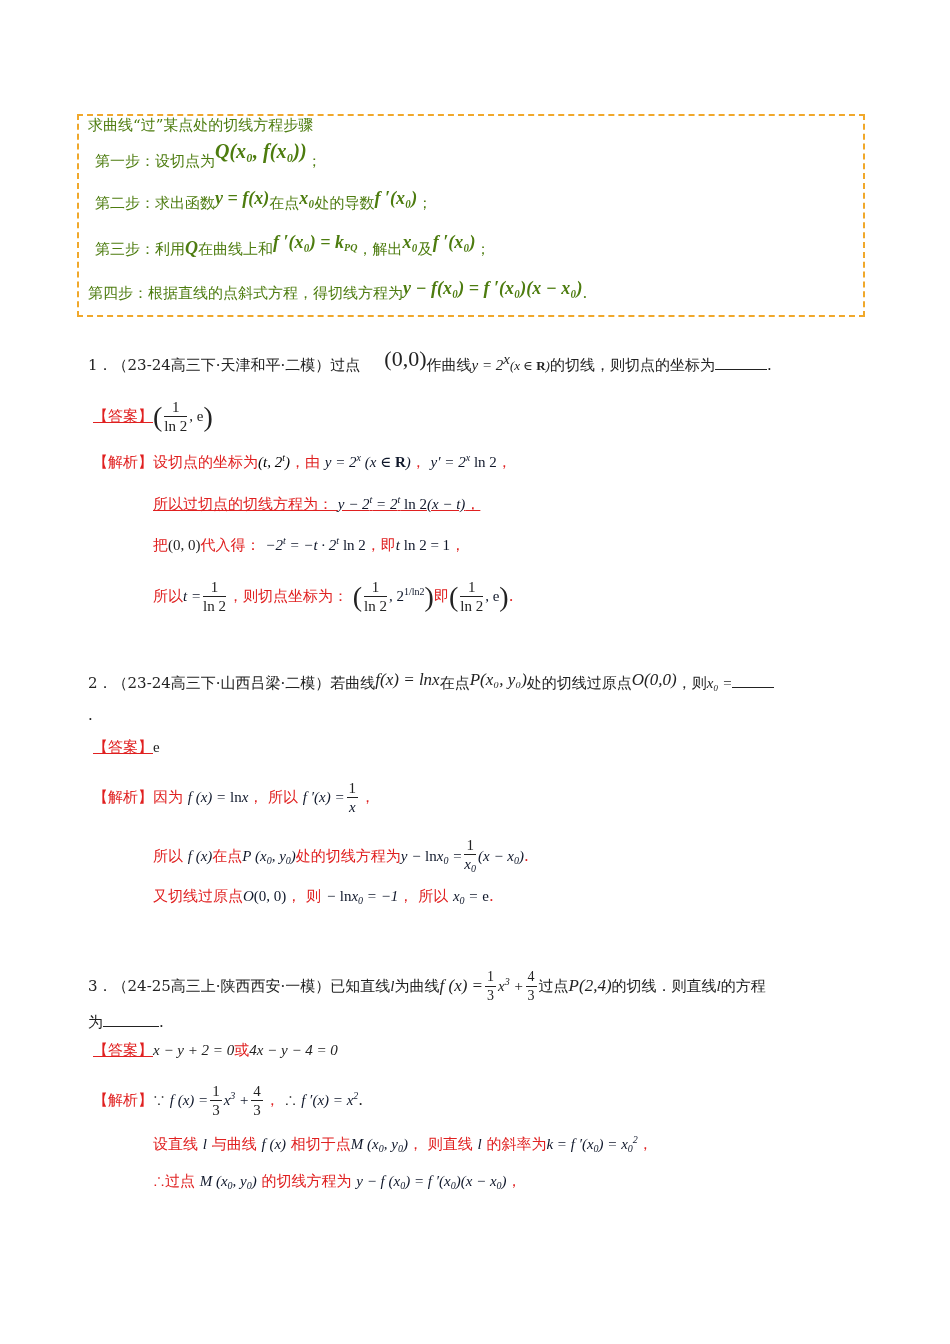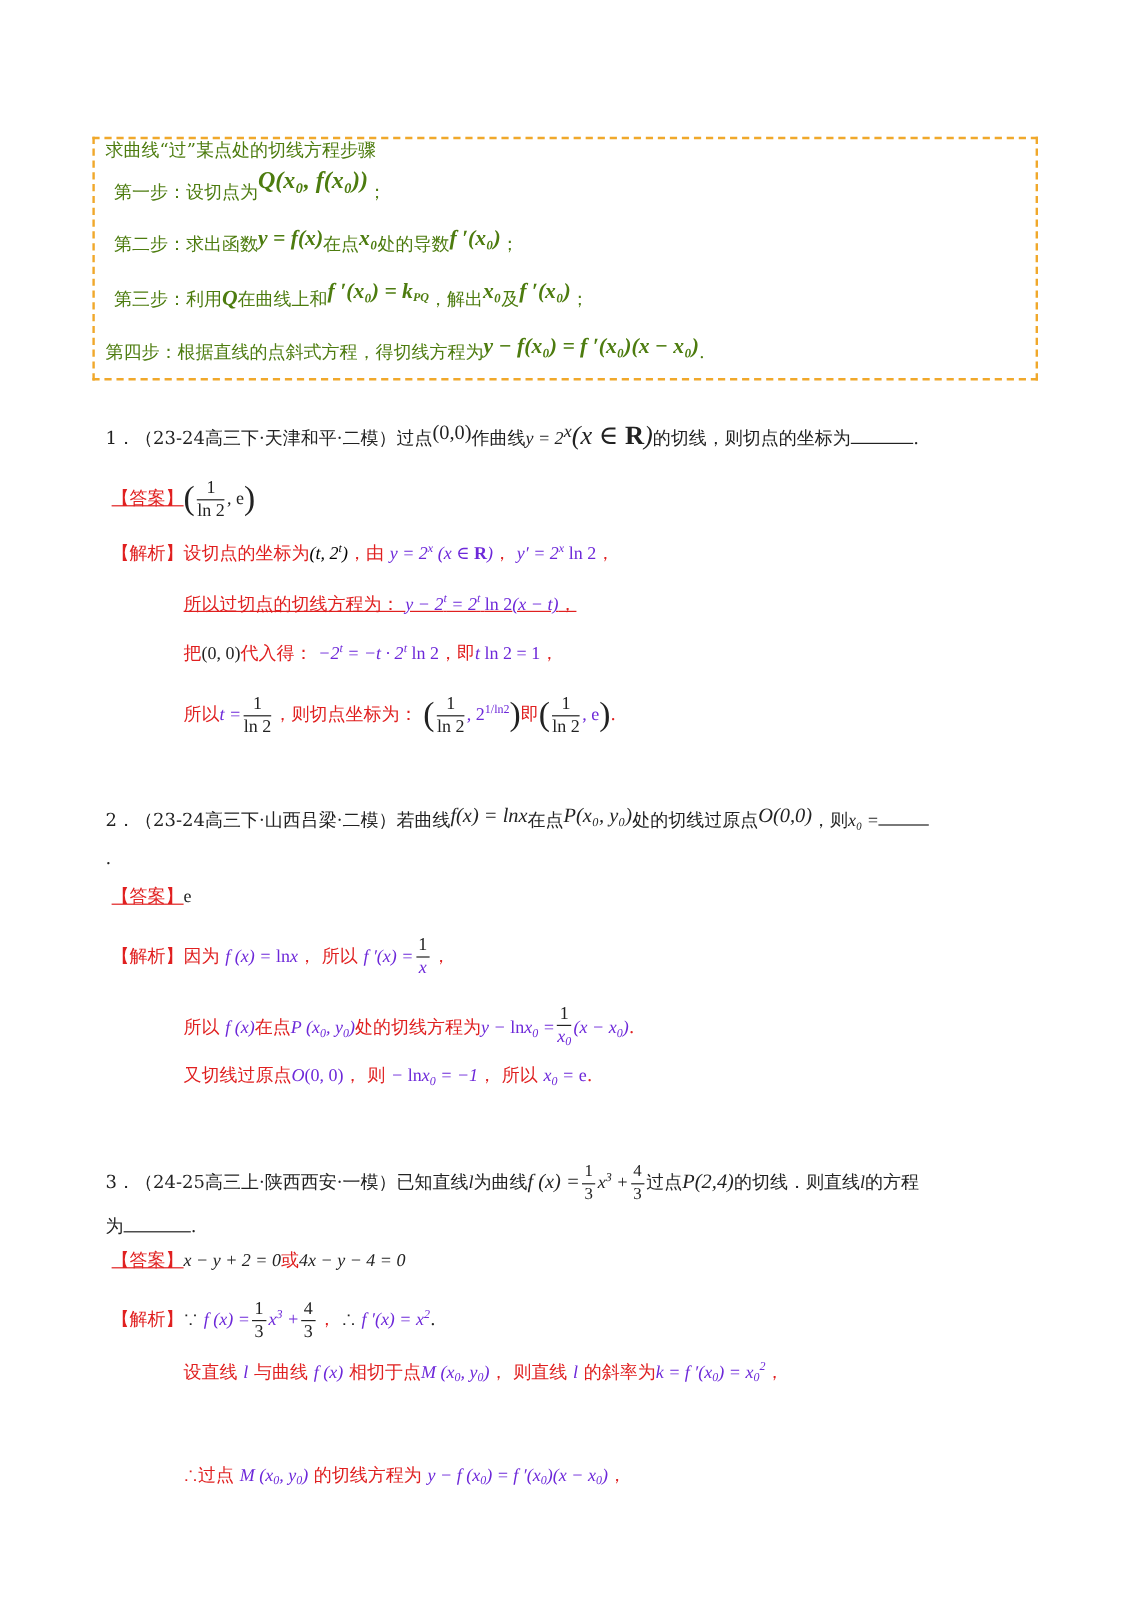--- a/index.html
+++ b/index.html
@@ -13,21 +13,21 @@
     position: absolute; left: 77px; top: 114px; width: 784px; height: 199px;
     border: 2.5px dashed #f0a82b;
   }
   .box-line { position: absolute; white-space: nowrap; color: #4d7c0f; font-size: 15px; }
   .box-line .m { font-size: 18px; font-weight: bold; }
   .q { position: absolute; left: 88px; white-space: nowrap; font-size: 15px; color: #222; }
   .q .m { font-size: 15px; }
   .red { color: #e02020; }
   .tag { color: #e02020; text-decoration: underline; }
   .sol { position: absolute; white-space: nowrap; font-size: 15px; color: #e02020; }
-  .sol .m, .sol .eq { color: #6d28d9; }
+  .sol .m, .sol .eq { color: #0f172a; }
   .frac { display: inline-block; vertical-align: middle; text-align: center; margin: 0 2px;
     font-family: "Liberation Serif", serif; font-style: normal; color: #222; }
   .frac .n { display: block; border-bottom: 1px solid #222; padding: 0 2px; line-height: 18px; }
   .frac .d { display: block; line-height: 18px; }
   .paren { font-size: 28px; font-family: "Liberation Serif", serif; vertical-align: middle; color: #222; font-weight: 200; }
   .blank { display: inline-block; border-bottom: 1px solid #222; height: 14px; vertical-align: baseline; }
   .bold { font-weight: bold; font-style: normal; }
 </style>
 </head>
 <body>
@@ -45,21 +45,21 @@
 
 <div class="box-line" style="left:95px;top:238px;">
   <span>第三步：利用</span><span class="m">Q</span><span>在曲线上和</span><span class="m" style="position:relative;top:-6px;"><span>f ′(x₀) = k</span><sub>PQ</sub></span><span>，解出</span><span class="m" style="position:relative;top:-6px;">x₀</span><span>及</span><span class="m" style="position:relative;top:-6px;">f ′(x₀)</span><span>；</span>
 </div>
 
 <div class="box-line" style="left:88px;top:282px;">
   <span>第四步：根据直线的点斜式方程，得切线方程为</span><span class="m" style="position:relative;top:-4px;">y − f(x₀) = f ′(x₀)(x − x₀)</span><span>.</span>
 </div>
 
 <div class="q" style="top:350px;">
-  <span>1．</span><span>（23-24高三下·天津和平·二模）</span><span>过点</span><span class="m r" style="position:relative;top:-4px;font-size:17px;">(0,0)</span><span>作曲线</span><span class="m">y = 2</span><sup class="m">x</sup><span class="m" style="font-size:22px;">(x ∈ <b class="bold">R</b>)</span><span>的切线，则切点的坐标为</span><span class="blank" style="width:52px;"></span><span>.</span>
+  <span>1．</span><span>（23-24高三下·天津和平·二模）</span><span>过点</span><span class="m r" style="position:relative;top:-4px;font-size:22px;margin-left:24px;">(0,0)</span><span>作曲线</span><span class="m">y = 2</span><sup class="m">x</sup><span class="m" style="font-size:13px;">(x ∈ <b class="bold">R</b>)</span><span>的切线，则切点的坐标为</span><span class="blank" style="width:52px;"></span><span>.</span>
 </div>
 
 <div class="q" style="left:93px;top:398px;">
   <span class="tag">【答案】</span><span class="paren">(</span><span class="frac"><span class="n">1</span><span class="d">ln 2</span></span><span class="m r">, e</span><span class="paren">)</span>
 </div>
 
 <div class="sol" style="left:93px;top:452px;">
   <span>【解析】</span>设切点的坐标为<span class="m" style="color:#000000;">(t, 2<sup>t</sup>)</span>，由 <span class="m">y = 2<sup>x</sup> (x ∈ <b class="bold">R</b>)</span>， <span class="m">y′ = 2<sup>x</sup> <span class="r">ln 2</span></span>，
 </div>
 <div class="sol" style="left:153px;top:494px;text-decoration:underline;">
@@ -101,15 +101,15 @@
 <div class="q" style="left:93px;top:1041px;">
   <span class="tag">【答案】</span><span class="m">x − y + 2 = 0</span><span class="red">或</span><span class="m">4x − y − 4 = 0</span>
 </div>
 
 <div class="sol" style="left:93px;top:1082px;">
   <span>【解析】</span><span style="color:#222;">∵</span> <span class="m">f (x) =</span><span class="frac"><span class="n">1</span><span class="d">3</span></span><span class="m">x<sup>3</sup> +</span><span class="frac"><span class="n">4</span><span class="d">3</span></span>， <span style="color:#222;">∴</span> <span class="m">f ′(x) = x<sup>2</sup></span><span style="color:#222;">.</span>
 </div>
 <div class="sol" style="left:153px;top:1134px;">
   设直线 <span class="m">l</span> 与曲线 <span class="m">f (x)</span> 相切于点<span class="m">M (x<sub>0</sub>, y<sub>0</sub>)</span>， 则直线 <span class="m">l</span> 的斜率为<span class="m">k = f ′(x<sub>0</sub>) = x<sub>0</sub><sup>2</sup></span>，
 </div>
-<div class="sol" style="left:153px;top:1172px;margin-top:48px;">
+<div class="sol" style="left:153px;top:1172px;">
   ∴过点 <span class="m">M (x<sub>0</sub>, y<sub>0</sub>)</span> 的切线方程为 <span class="m">y − f (x<sub>0</sub>) = f ′(x<sub>0</sub>)(x − x<sub>0</sub>)</span>，
 </div>
 
 </body></html>

